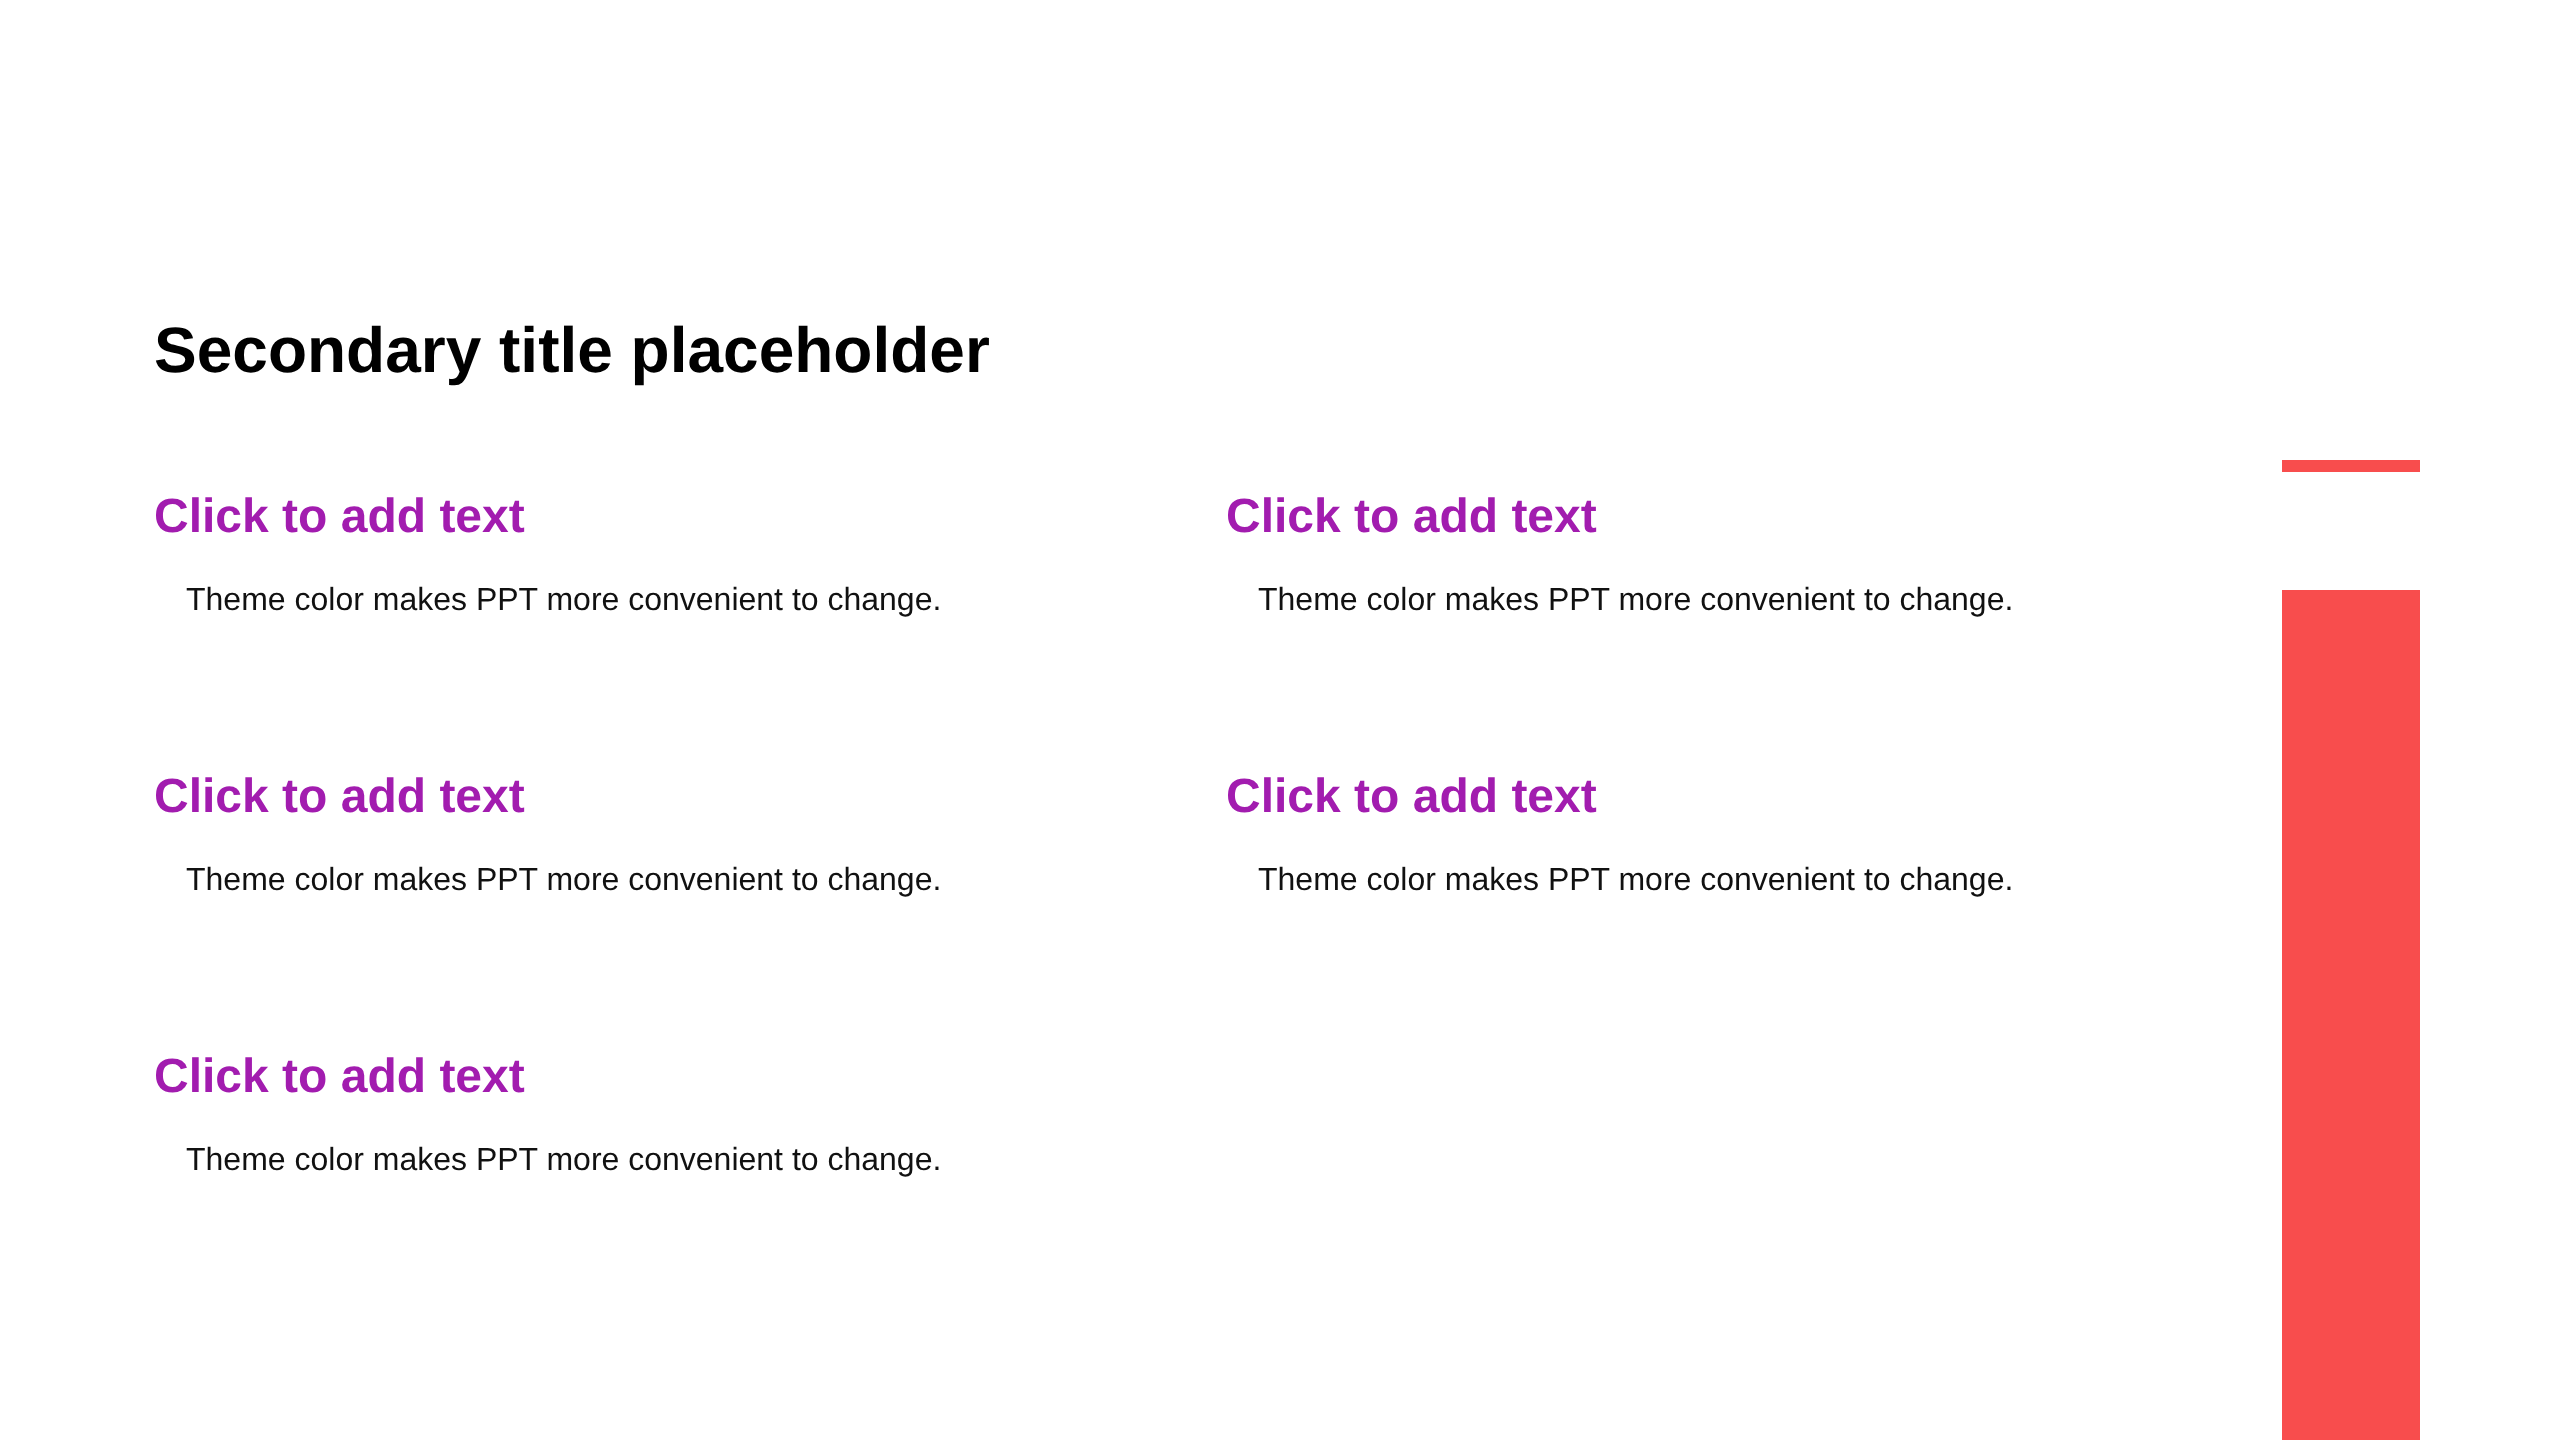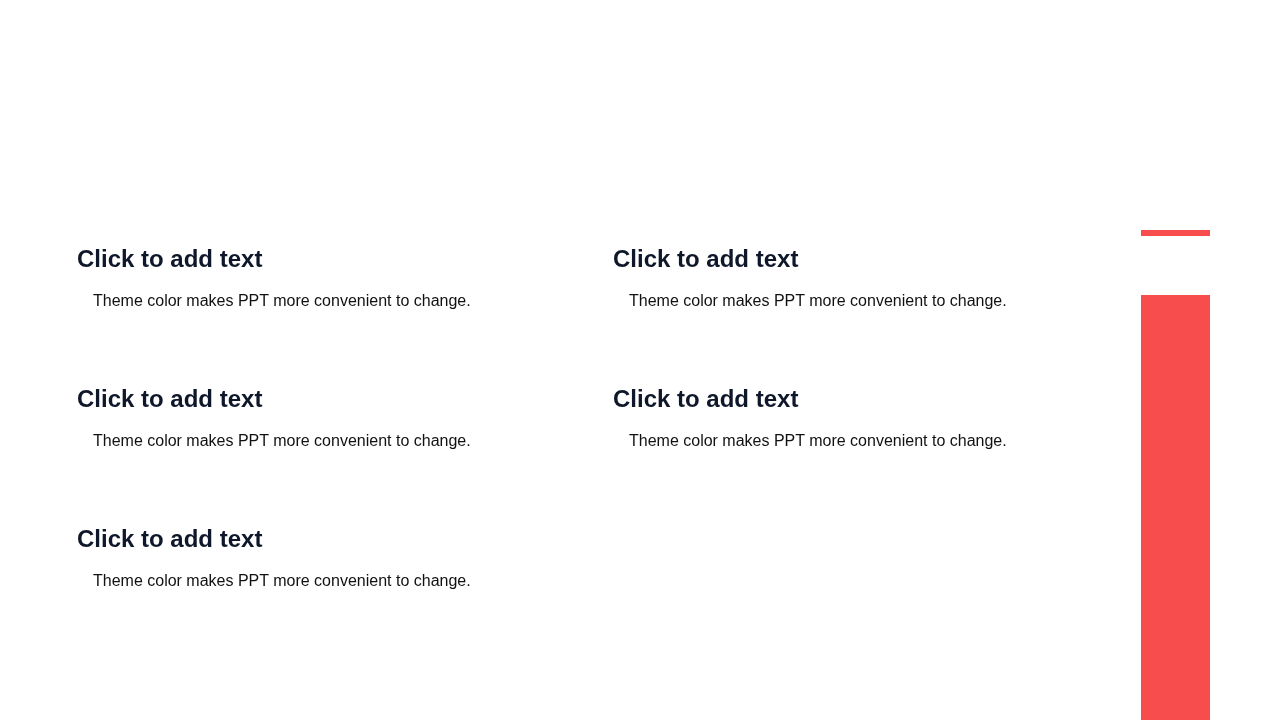--- a/index.html
+++ b/index.html
@@ -30,21 +30,21 @@
   }
   .section {
     position: absolute;
     width: 470px;
   }
   .section h2 {
     margin: 0;
     font-size: 24px;
     font-weight: bold;
     line-height: 1.2;
-    color: #0f172a;
+    color: #a21caf;
     white-space: nowrap;
   }
   .section p {
     margin: 17px 0 0 16px;
     font-size: 16px;
     font-weight: normal;
     line-height: 1.2;
     color: #111111;
     white-space: nowrap;
   }
@@ -66,20 +66,21 @@
     top: 295px;
     width: 69px;
     height: 425px;
   }
 </style>
 </head>
 <body>
 
 <div class="slide">
 
+  <h1 class="slide-title">Secondary title placeholder</h1>
 
   <div class="section r0 c0">
     <h2>Click to add text</h2>
     <p>Theme color makes PPT more convenient to change.</p>
   </div>
 
   <div class="section r0 c1">
     <h2>Click to add text</h2>
     <p>Theme color makes PPT more convenient to change.</p>
   </div>

